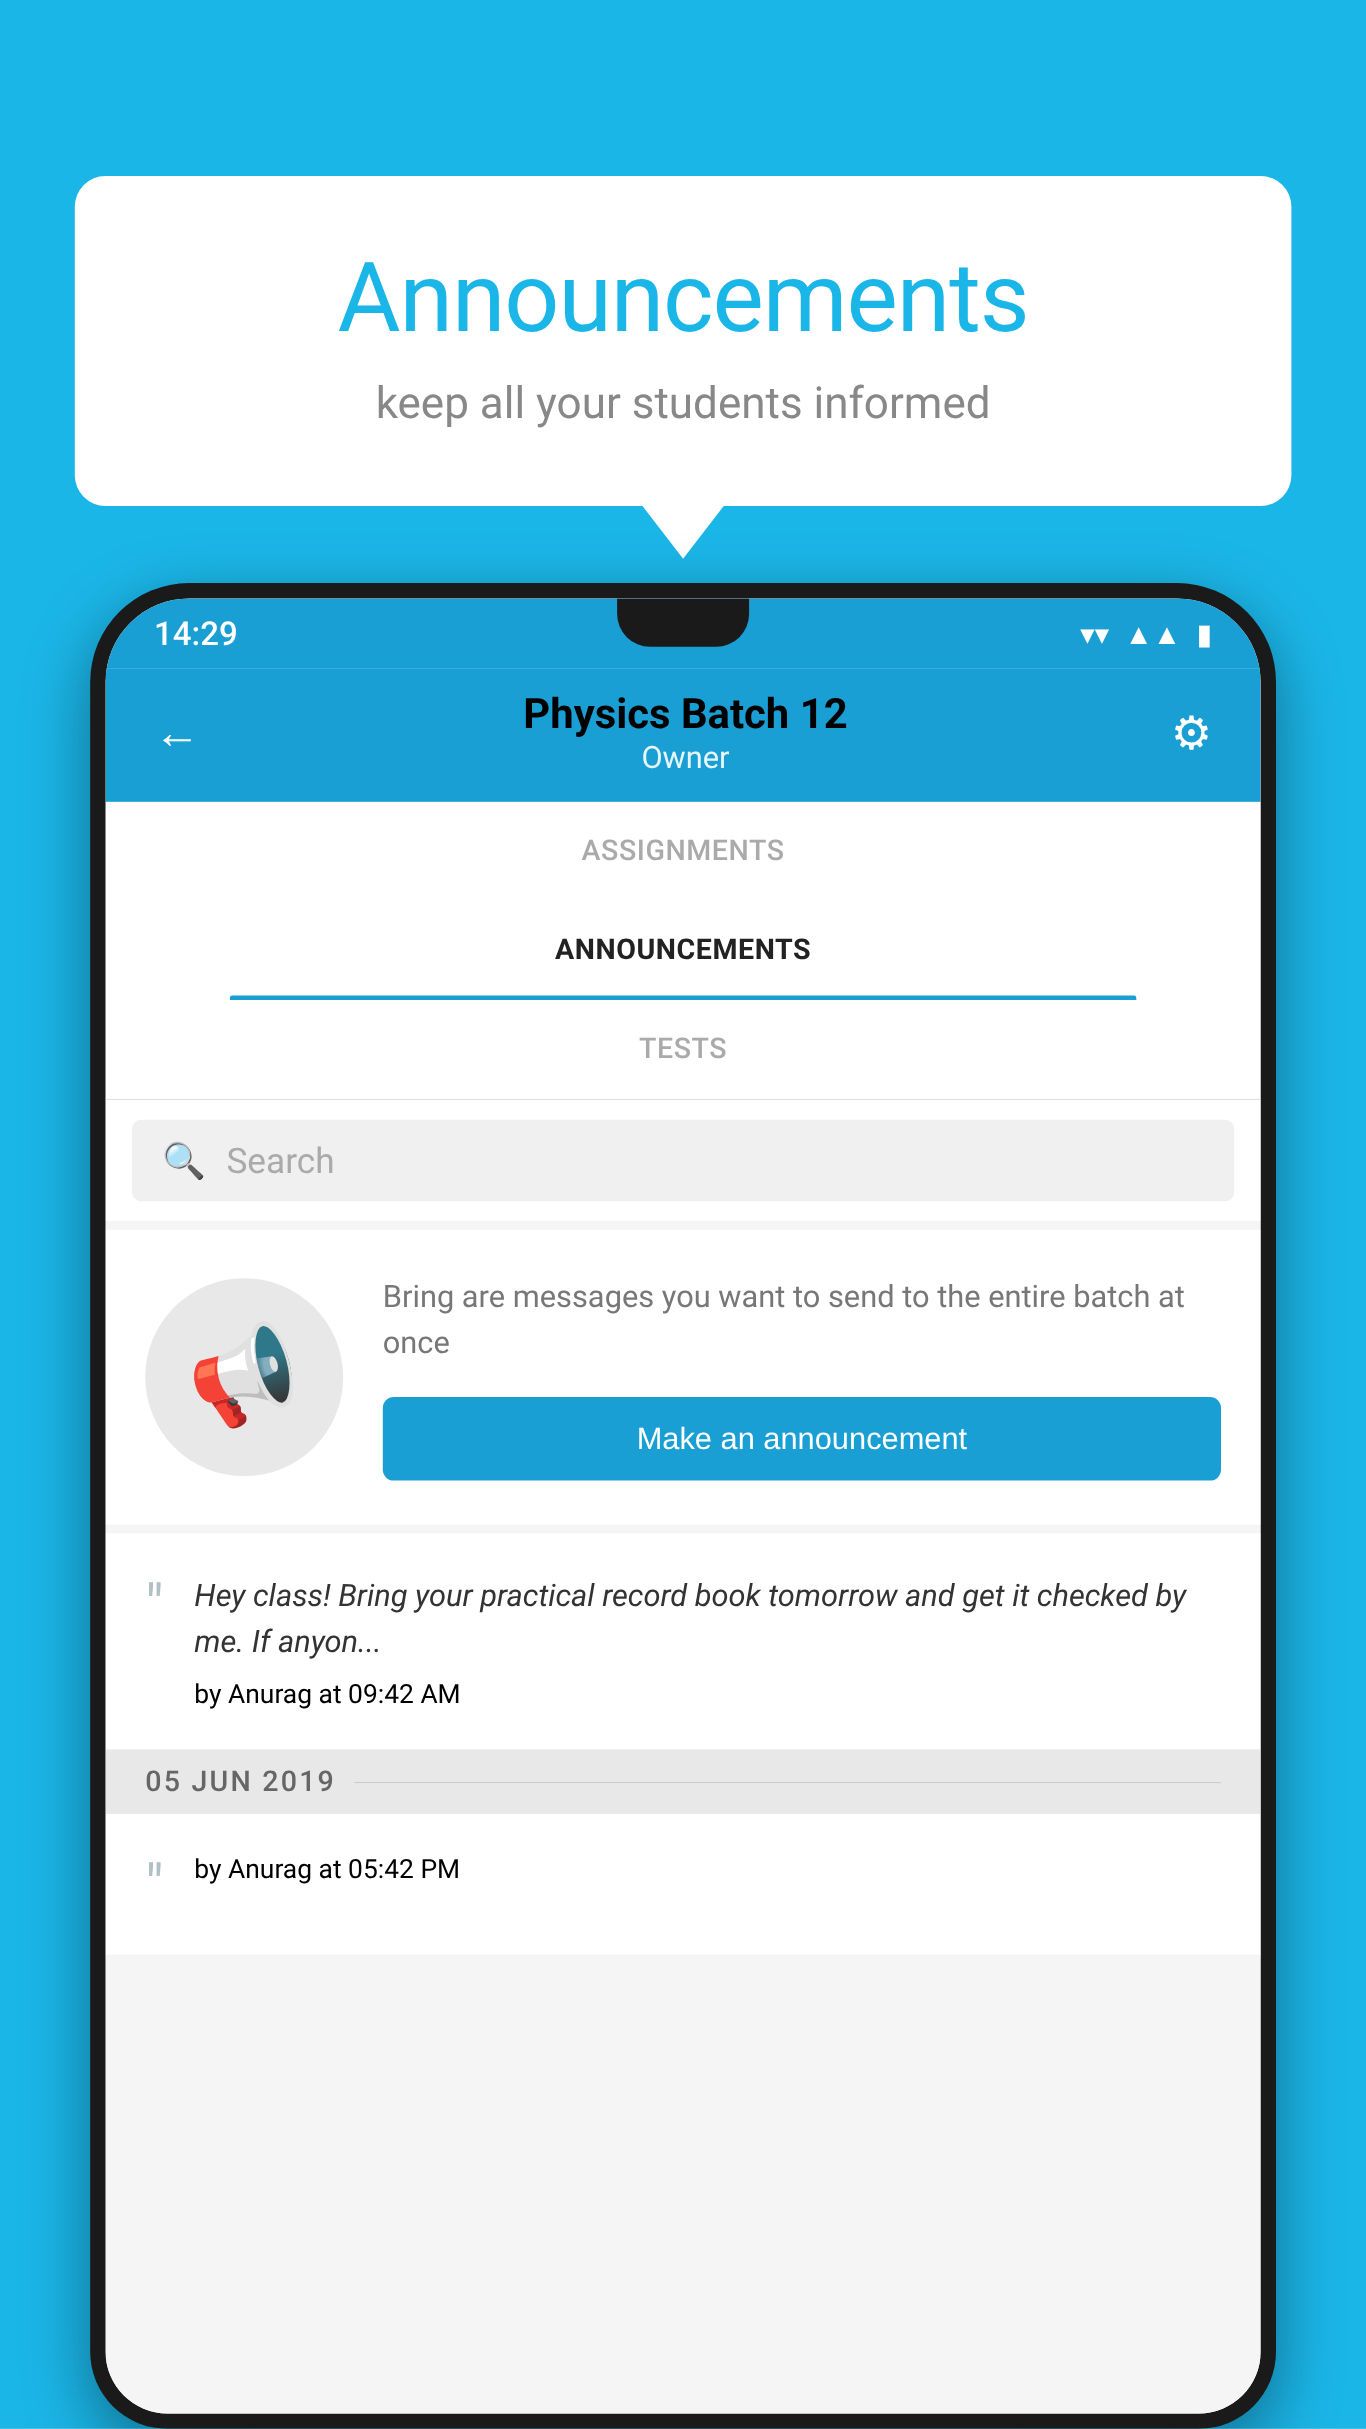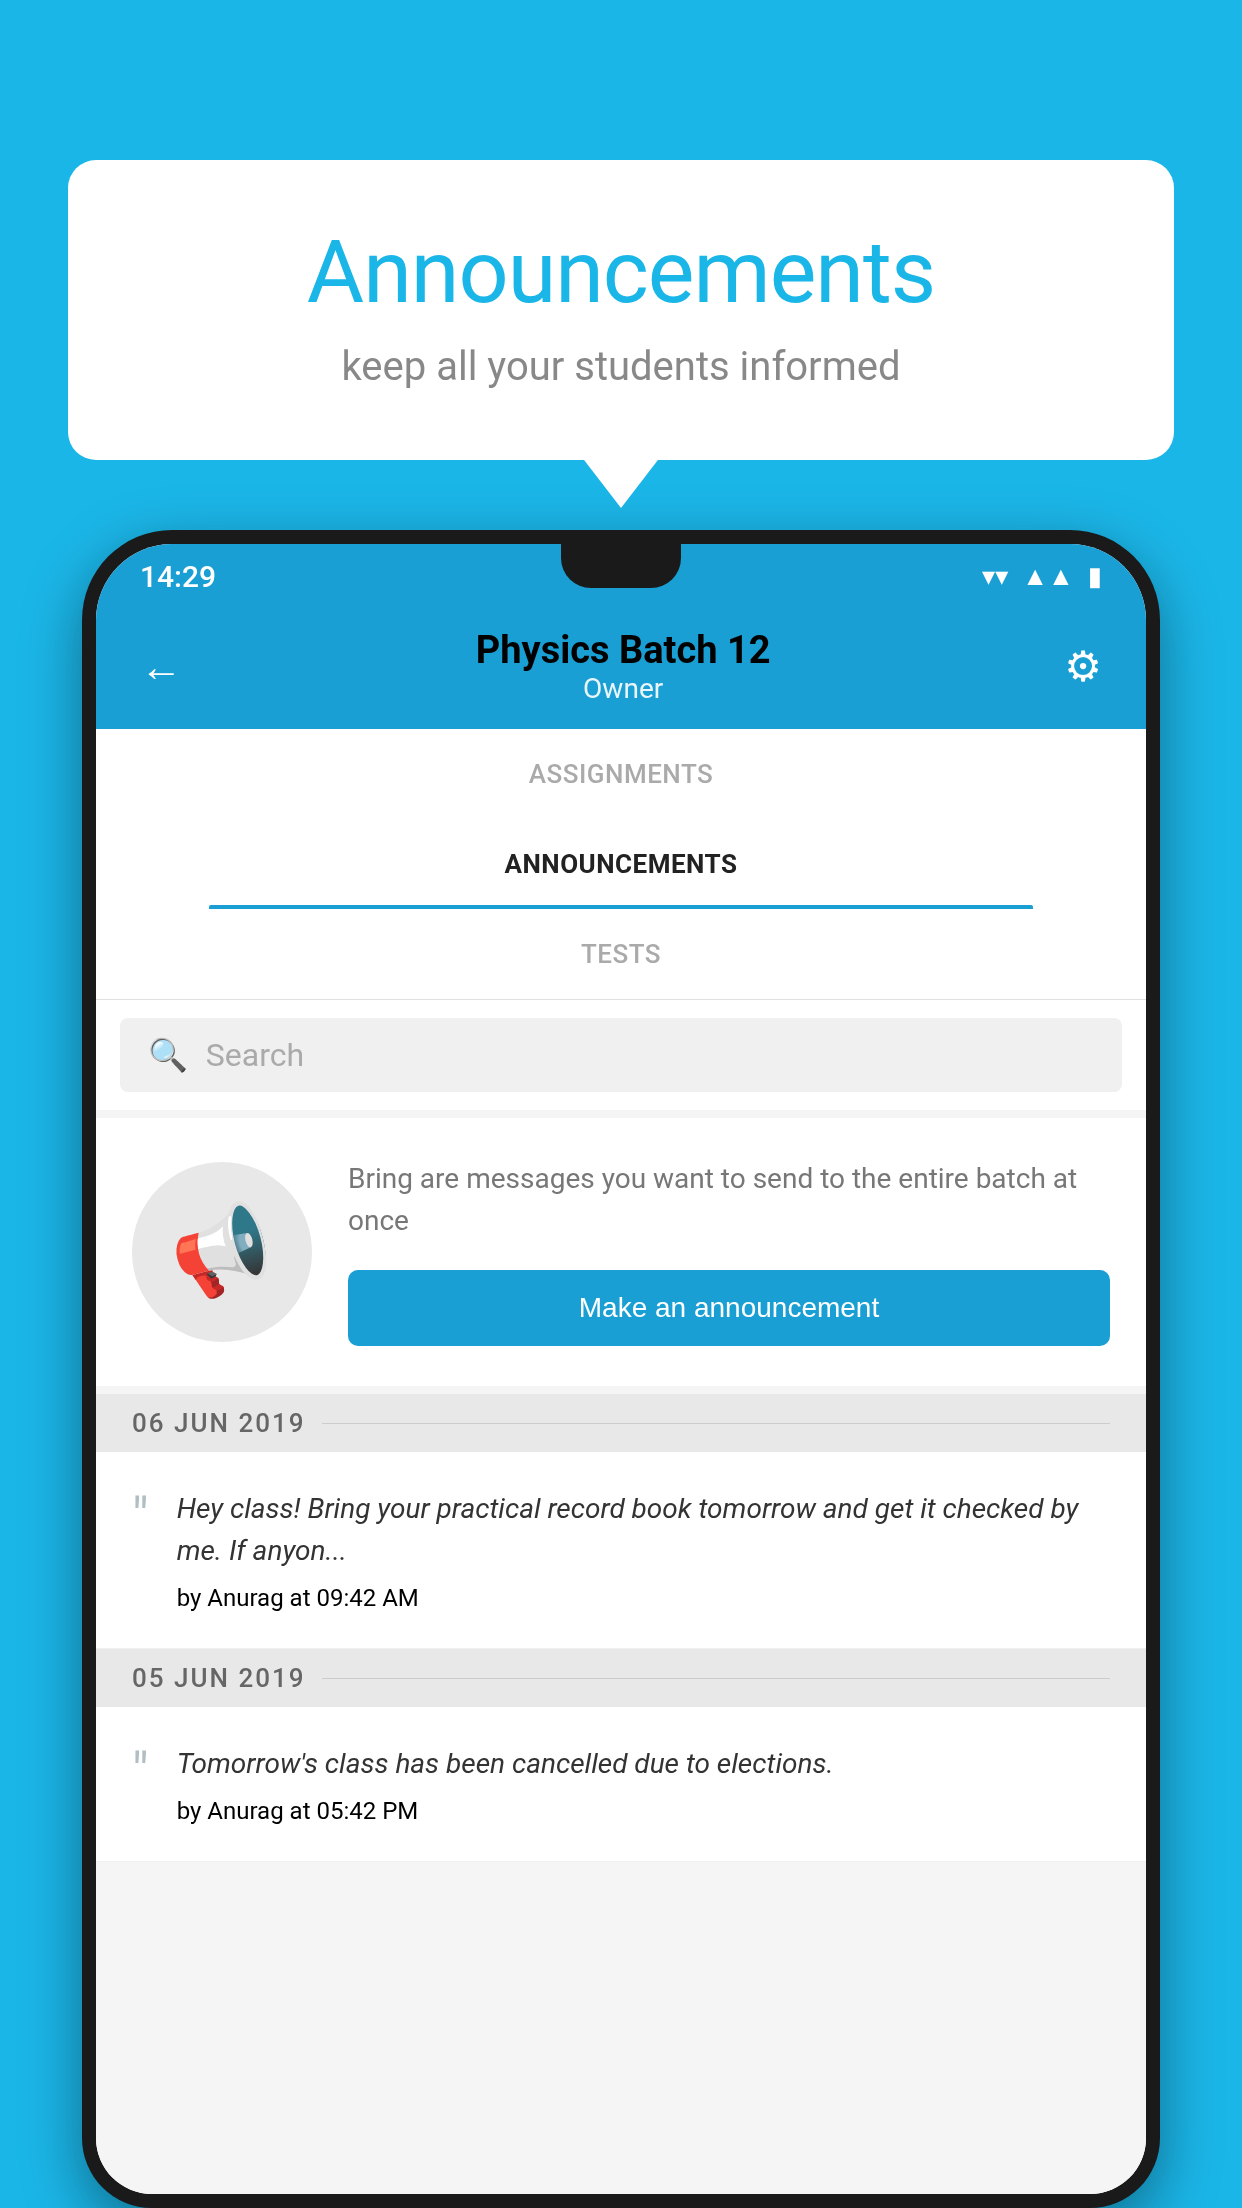--- a/index.html
+++ b/index.html
@@ -390,41 +390,36 @@
       <div class="promo-card">
         <div class="promo-icon-circle">
           <span class="megaphone-icon">📢</span>
         </div>
         <div class="promo-right">
           <div class="promo-description">Bring are messages you want to send to the entire batch at once</div>
           <button class="make-announcement-btn">Make an announcement</button>
         </div>
       </div>
 
-      <div class="date-separator">
-        <span class="date-text">06  JUN  2019</span>
-        <div class="date-line"></div>
-      </div>
 
       <div class="announcement-item">
         <div class="quote-icon">"</div>
         <div class="announcement-content">
           <div class="announcement-text">Hey class! Bring your practical record book tomorrow and get it checked by me. If anyon...</div>
           <div class="announcement-meta">by Anurag at 09:42 AM</div>
         </div>
       </div>
 
       <div class="date-separator">
         <span class="date-text">05  JUN  2019</span>
         <div class="date-line"></div>
       </div>
 
       <div class="announcement-item">
         <div class="quote-icon">"</div>
         <div class="announcement-content">
-          <div class="announcement-text">Tomorrow's class has been cancelled due to elections.</div>
           <div class="announcement-meta">by Anurag at 05:42 PM</div>
         </div>
       </div>
 
     </div>
   </div>
 </div>
 
 </body></html>

